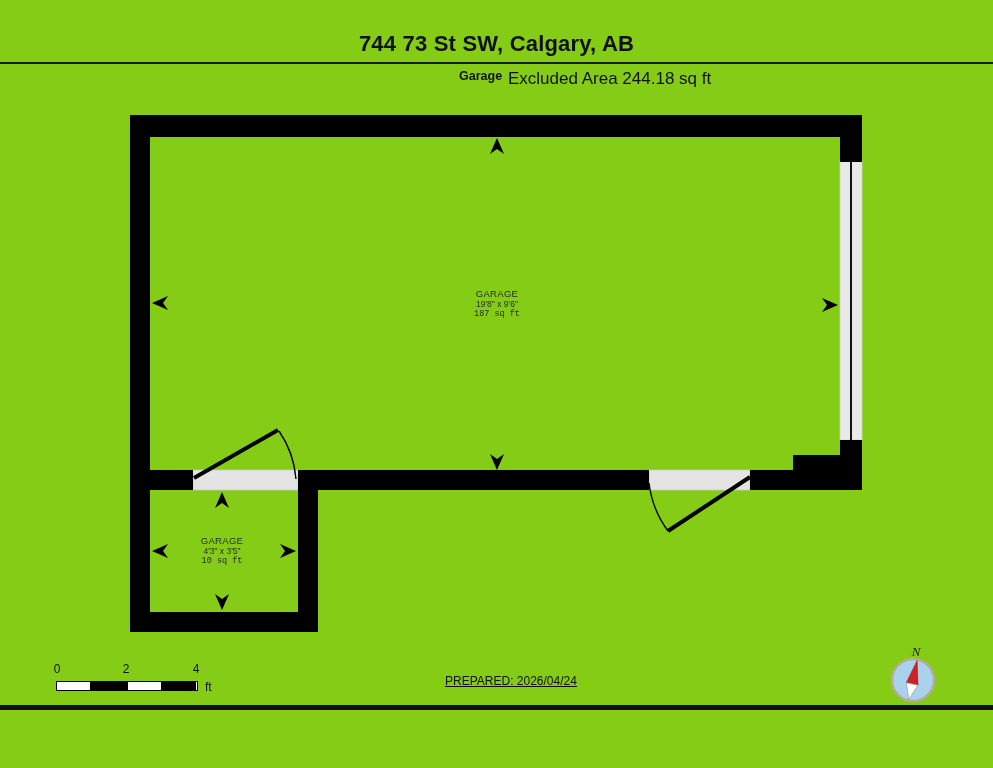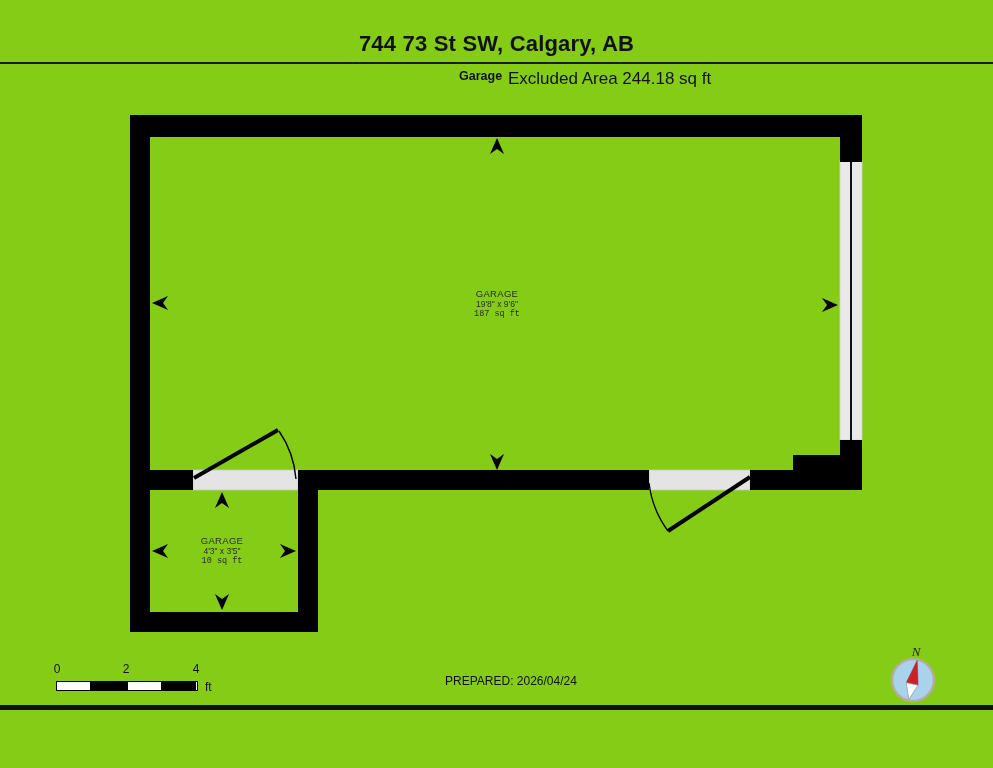--- a/index.html
+++ b/index.html
@@ -77,20 +77,21 @@
   }
   .scale-seg { position: absolute; top: 0; bottom: 0; background: #000; }
   #scale-seg-1 { left: 33px; width: 38px; }
   #scale-seg-2 { left: 104px; width: 35px; }
   #scale-unit { top: 680px; left: 205px; font-size: 12px; }
 
   #prepared {
     top: 674px;
     left: 445px;
     font-size: 12px;
+    text-decoration: underline;
   }
 
   
   #footer-rule {
     top: 705px;
     left: 0;
     width: 993px;
     height: 5px;
     background: #111111;
   }

